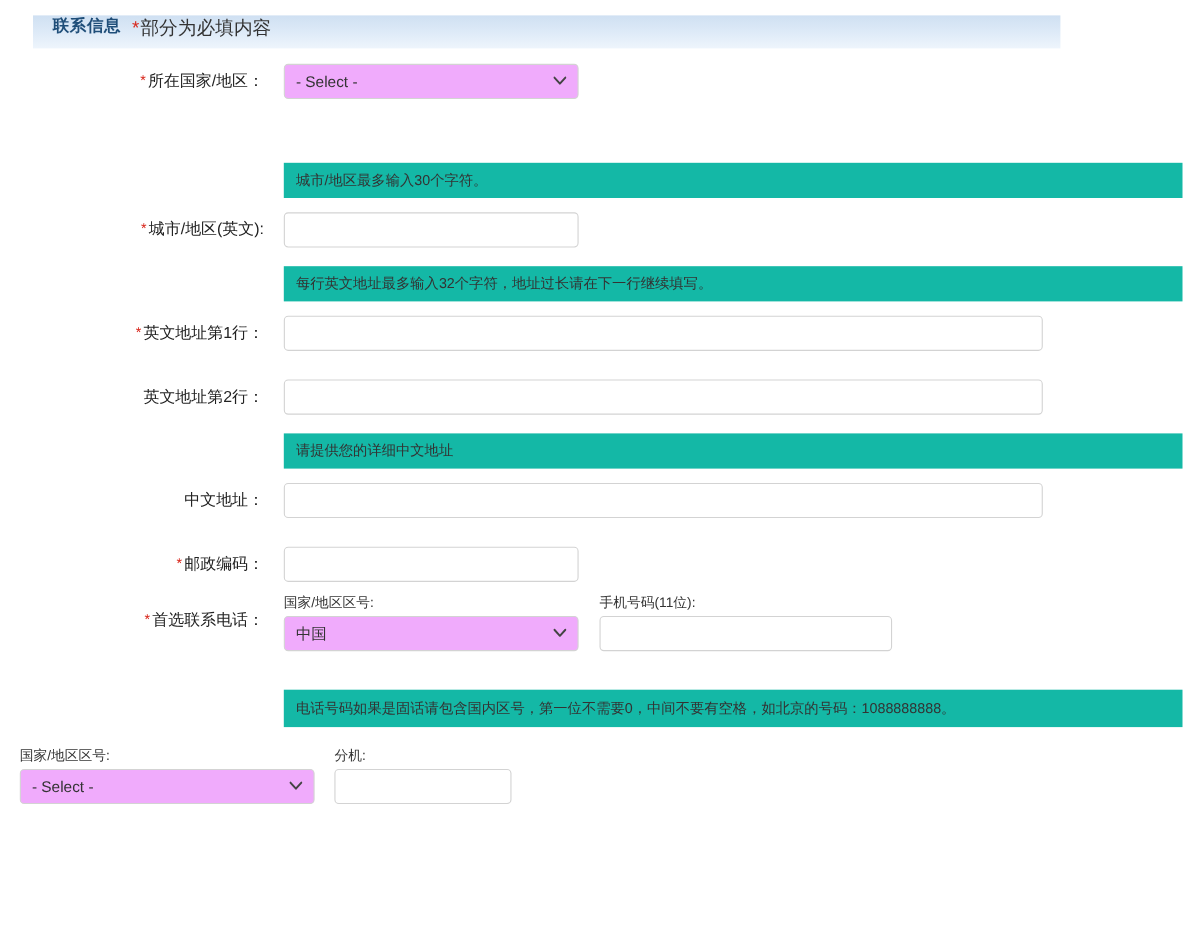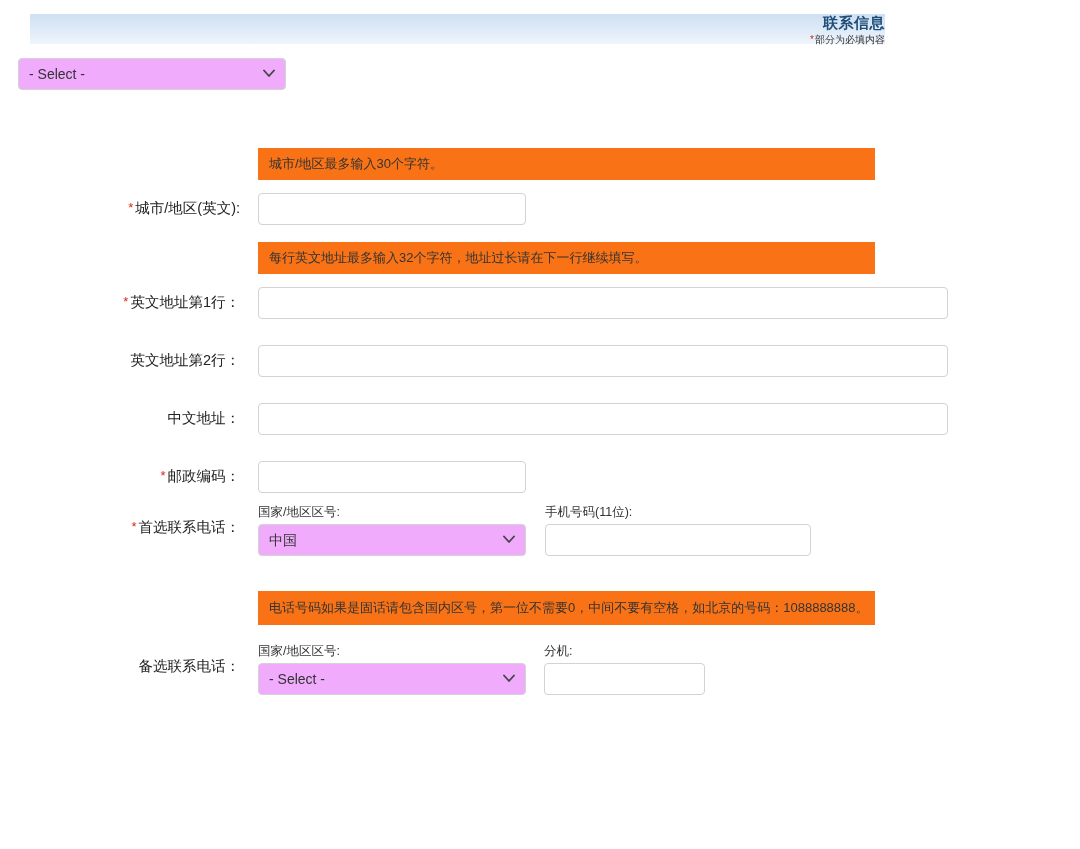--- a/index.html
+++ b/index.html
@@ -15,37 +15,36 @@
     color: #222222;
     overflow: hidden;
     position: relative;
   }
 
   
   .section-header {
     position: absolute;
     left: 30px;
     top: 14px;
-    width: 855px;
+    width: 934px;
     height: 30px;
     background: linear-gradient(to bottom, #cfe0f2 0%, #dce9f7 45%, #eef5fc 100%);
     display: flex;
-    align-items: flex-end;
+    align-items: flex-start;
     box-sizing: border-box;
     padding-left: 18px;
-    flex-direction: column;
   }
   .section-title {
     font-size: 15px;
     font-weight: bold;
     color: #1f4e79;
     letter-spacing: 0.5px;
   }
   .section-note {
-    font-size: 10px;
+    font-size: 17px;
     color: #333333;
     margin-left: 10px;
   }
   .section-note .star {
     color: #d8261b;
     margin-right: 1px;
   }
 
   
   .form {
@@ -125,22 +124,22 @@
     pointer-events: none;
     width: 12px;
     height: 9px;
   }
   .chev svg { display: block; }
 
   
   .hint {
     box-sizing: border-box;
     margin-left: 258px;
-    width: 617px;
-    background: #f97316;
+    width: 817px;
+    background: #14b8a6;
     font-size: 13px;
     color: #333333;
     display: flex;
     align-items: center;
     padding-left: 11px;
     text-align: right;
   }
 
   .sublabel {
     font-size: 12.5px;
@@ -155,20 +154,23 @@
 <body>
 
 <div class="section-header">
   <span class="section-title">联系信息</span>
   <span class="section-note"><span class="star">*</span><span>部分为必填内容</span></span>
 </div>
 
 <div class="form">
 
   <div class="row" style="height:60px;align-items:center;">
+    <div class="label-cell">
+      <span class="star">*</span><span>所在国家/地区：</span>
+    </div>
     <div class="field-cell">
       <span class="sel-wrap">
         <div class="sel">- Select -</div>
         <span class="chev">
           <svg viewBox="0 0 12 9" width="12" height="9">
               <path d="M1 1.5 L6 7 L11 1.5" stroke="#444" stroke-width="1.8" fill="none" stroke-linecap="round" stroke-linejoin="round"></path>
             </svg>
         </span>
       </span>
     </div>
@@ -198,20 +200,21 @@
 
   <div class="row" style="height:58px;align-items:center;">
     <div class="label-cell">
       <span class="star"></span><span>英文地址第2行：</span>
     </div>
     <div class="field-cell">
       <input class="txt txt-lg" type="text" value="" style="">
     </div>
   </div>
 
+  <div class="hint" style="height:32px;margin-top:4px;">请提供您的详细中文地址</div>
 
   <div class="row" style="height:58px;align-items:center;">
     <div class="label-cell">
       <span class="star"></span><span>中文地址：</span>
     </div>
     <div class="field-cell">
       <input class="txt txt-lg" type="text" value="" style="">
     </div>
   </div>
 
@@ -243,23 +246,20 @@
       <div class="col" style="margin-left:19px;">
         <span class="sublabel">手机号码(11位):</span>
         <input class="txt txt-md" type="text" value="" style="">
       </div>
     </div>
   </div>
 
   <div class="hint" style="height:34px;margin-top:21px;">电话号码如果是固话请包含国内区号，第一位不需要0，中间不要有空格，如北京的号码：1088888888。</div>
 
   <div class="row" style="height:64px;align-items:flex-start;margin-top:20px;">
-    <div class="label-cell" style="padding-top:13px;">
-      <span class="star"></span><span>备选联系电话：</span>
-    </div>
     <div class="field-cell">
       <div class="col">
         <span class="sublabel">国家/地区区号:</span>
         <span class="sel-wrap">
           <div class="sel">- Select -</div>
           <span class="chev">
             <svg viewBox="0 0 12 9" width="12" height="9">
                 <path d="M1 1.5 L6 7 L11 1.5" stroke="#444" stroke-width="1.8" fill="none" stroke-linecap="round" stroke-linejoin="round"></path>
               </svg>
           </span>

